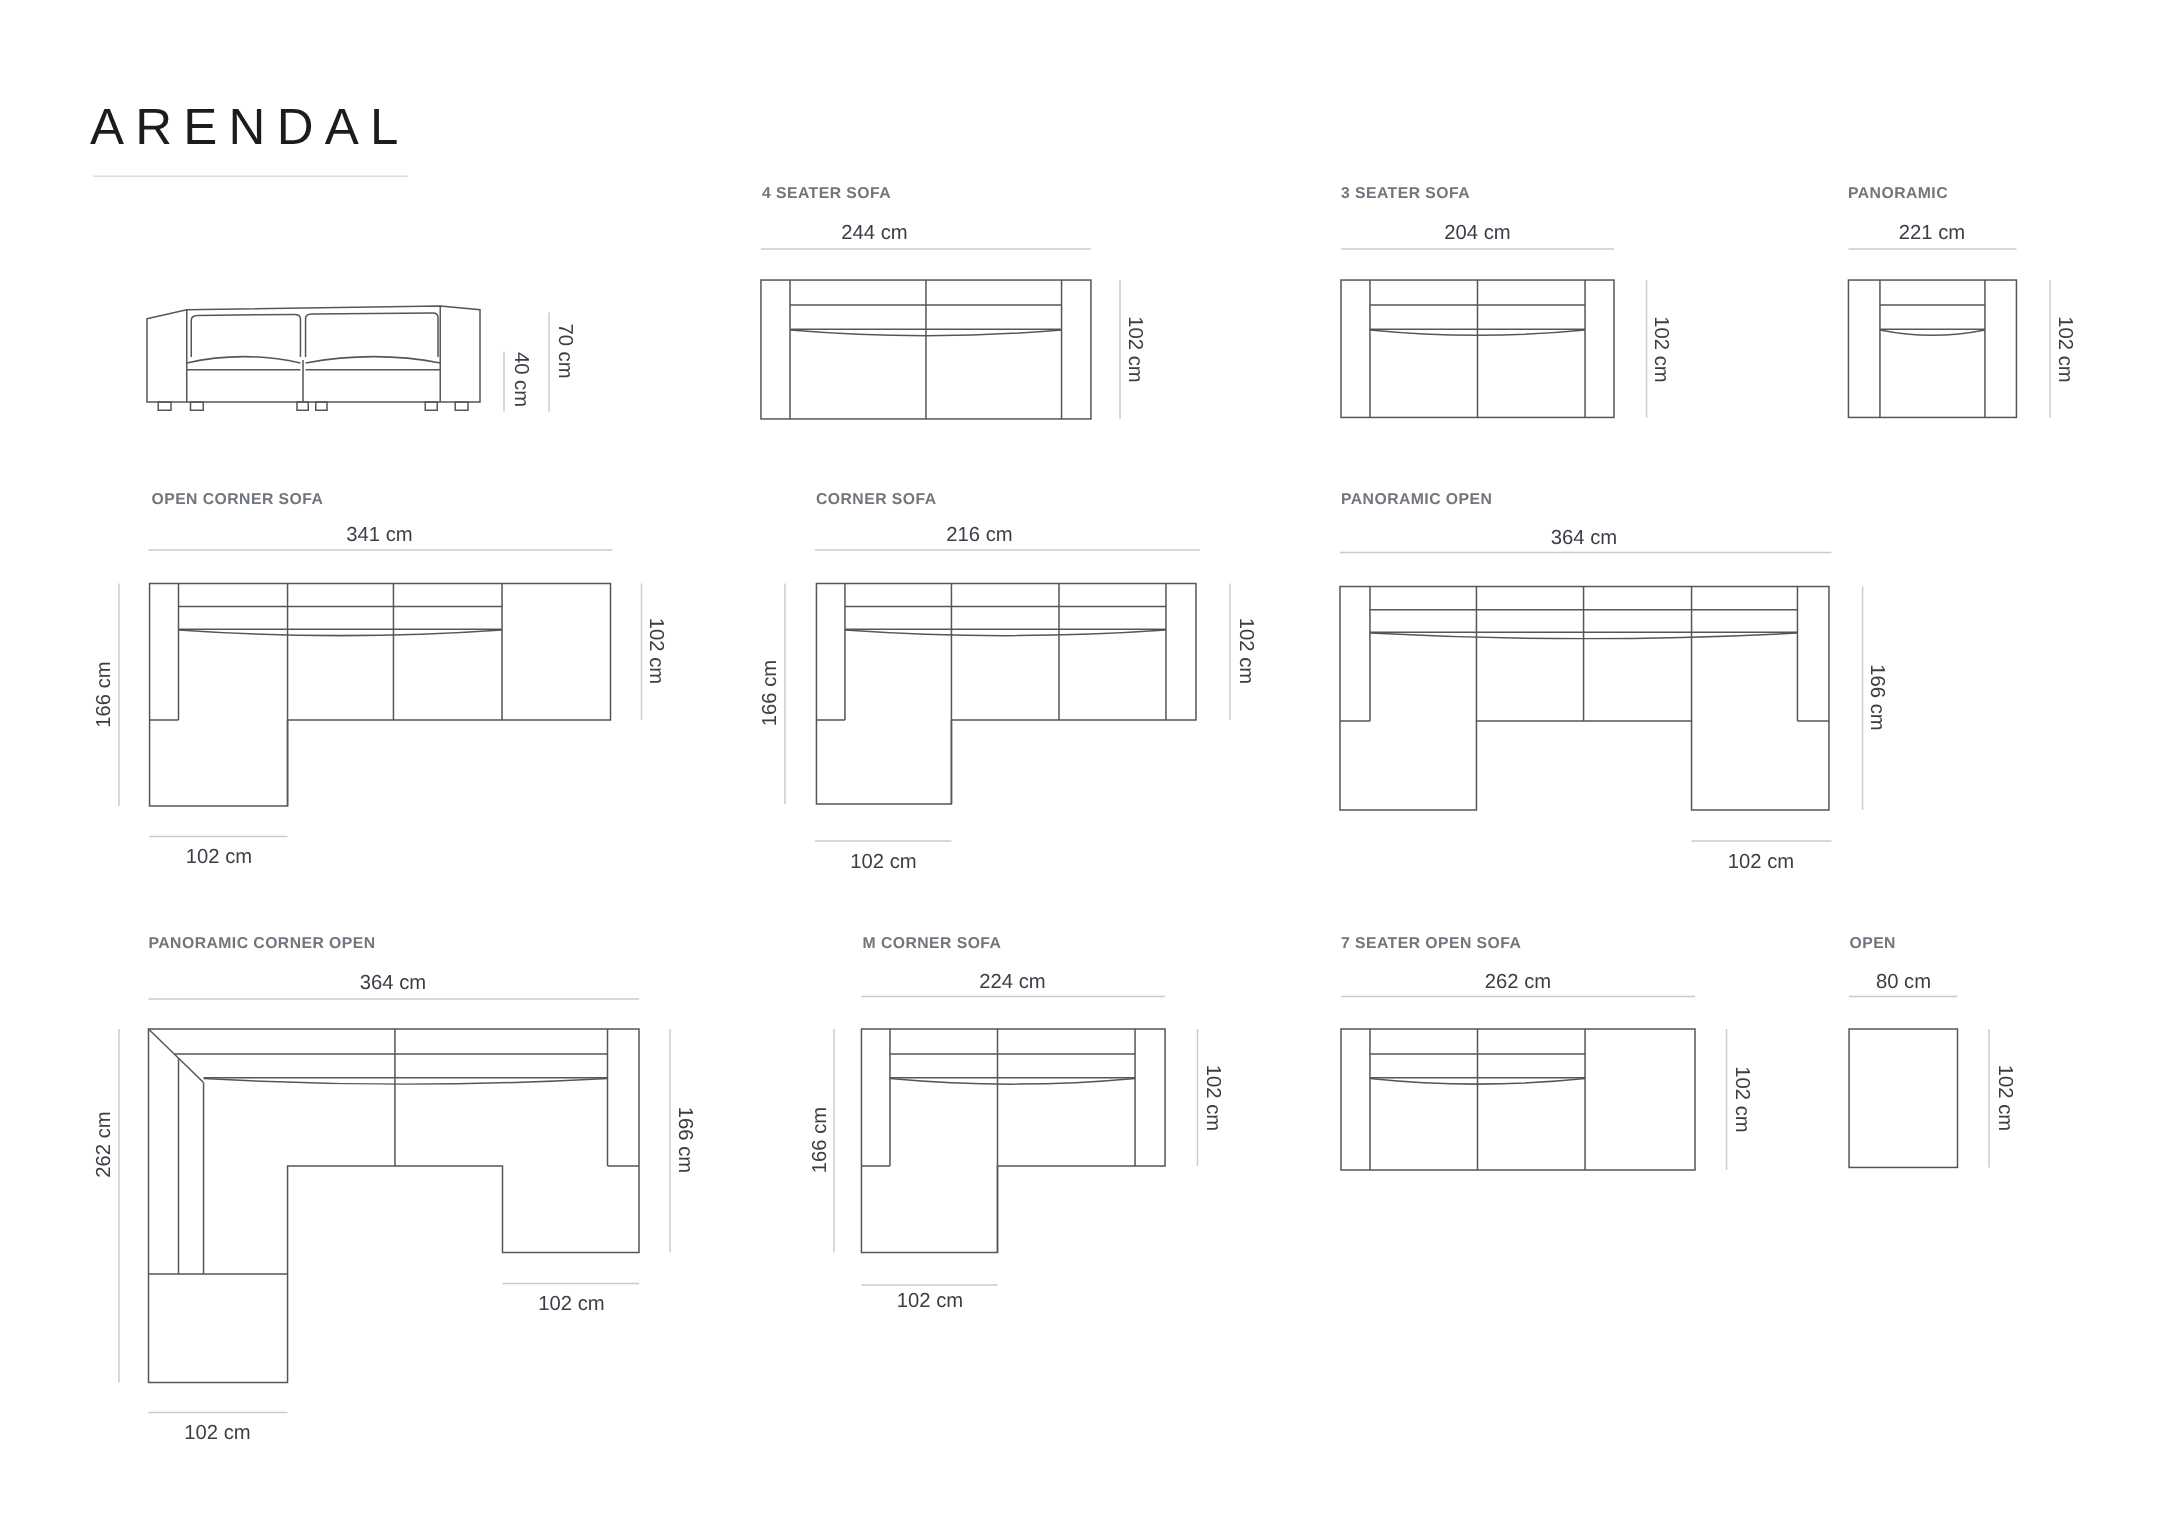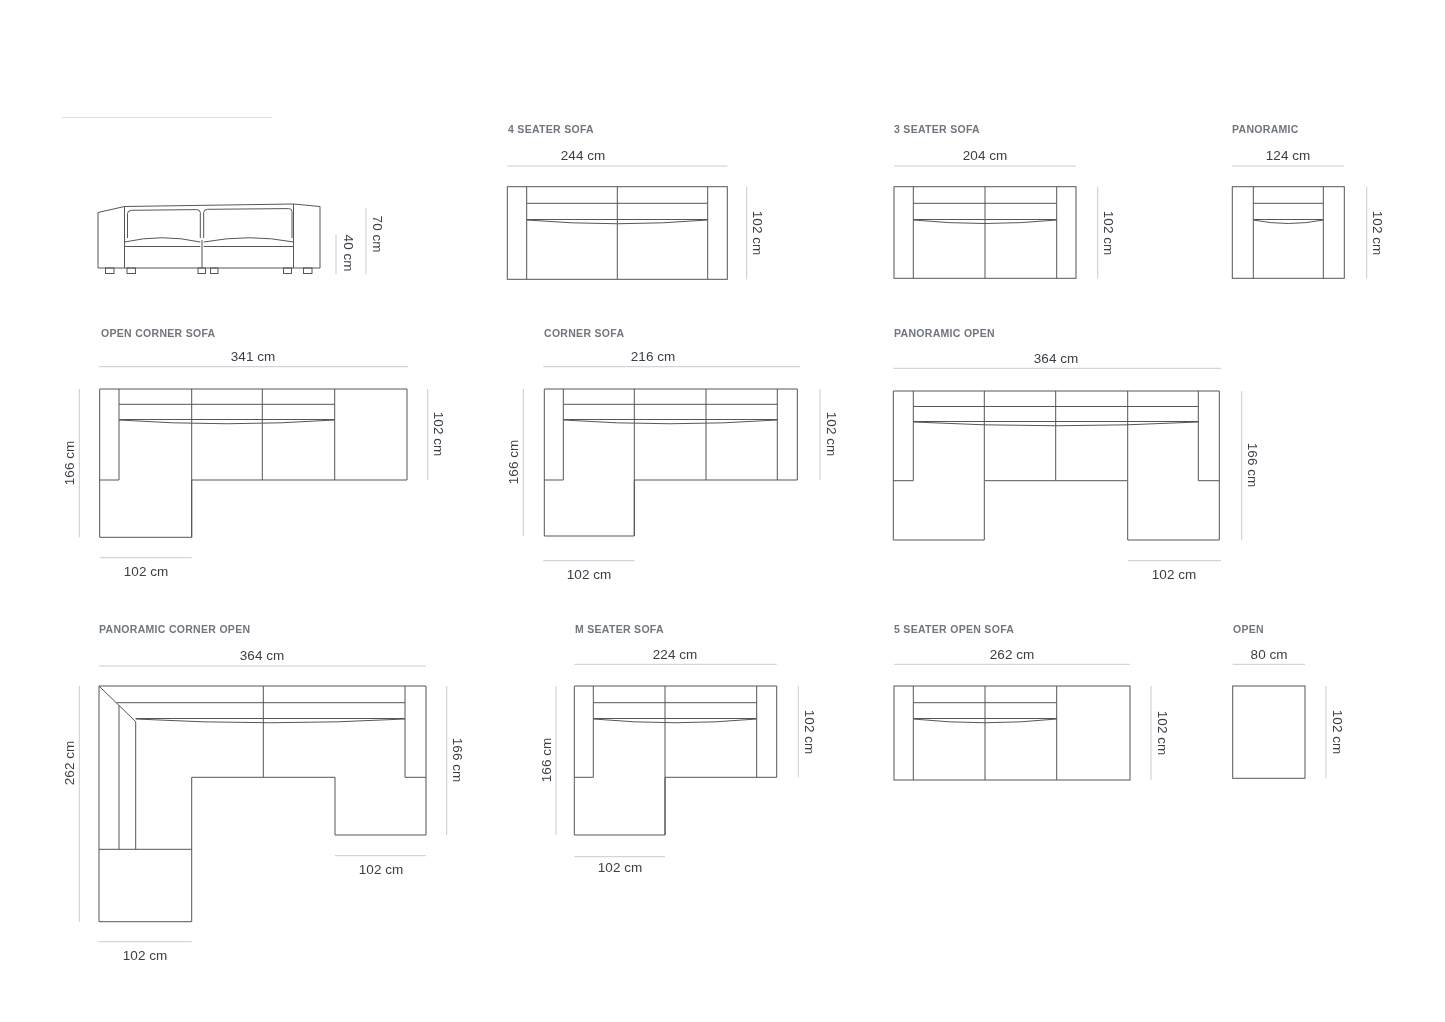--- a/index.html
+++ b/index.html
@@ -19,20 +19,21 @@
   .dlab{position:absolute;font-size:13.5px;color:var(--dimtxt);white-space:nowrap;
         transform:translate(-50%,-50%);}
   .rcw{transform:translate(-50%,-50%) rotate(90deg);}
   .rccw{transform:translate(-50%,-50%) rotate(-90deg);}
 </style>
 </head>
 <body>
 
 <div class="page">
 
+  <div class="brand">ARENDAL</div>
   <div class="brand-rule"></div>
 
   <svg class="linework" width="1445" height="1022" viewBox="0 0 1445 1022">
 
     <g>
       <path class="ln" d="M98 212.5 L124.5 206.5 L293.5 204 L320 206.5 L320 268 L98 268 Z"></path>
       <path class="ln" d="M124.5 206.5 V268 M293.5 204 V268"></path>
       <path class="ln" d="M127.5 238 V213.5 Q127.5 210.5 131.5 210.3 L196.5 209.6 Q200.3 209.6 200.3 212.6 V238"></path>
       <path class="ln" d="M203.7 238 V212.4 Q203.7 209.4 207.7 209.3 L288.5 208.6 Q292 208.6 292 211.6 V238"></path>
       <path class="ln" d="M124.5 242 Q162 233.5 200.3 242 M203.7 242 Q250 233.5 293.5 242"></path>
@@ -131,32 +132,32 @@
     </g>
   </svg>
 
   <span class="sec" style="left:508px;top:123px">4 SEATER SOFA</span>
   <span class="sec" style="left:894px;top:123px">3 SEATER SOFA</span>
   <span class="sec" style="left:1232px;top:123px">PANORAMIC</span>
   <span class="sec" style="left:101px;top:327px">OPEN CORNER SOFA</span>
   <span class="sec" style="left:544px;top:327px">CORNER SOFA</span>
   <span class="sec" style="left:894px;top:327px">PANORAMIC OPEN</span>
   <span class="sec" style="left:99px;top:623px">PANORAMIC CORNER OPEN</span>
-  <span class="sec" style="left:575px;top:623px">M SEATER SOFA</span>
-  <span class="sec" style="left:894px;top:623px">5 SEATER OPEN SOFA</span>
+  <span class="sec" style="left:575px;top:623px">M CORNER SOFA</span>
+  <span class="sec" style="left:894px;top:623px">7 SEATER OPEN SOFA</span>
   <span class="sec" style="left:1233px;top:623px">OPEN</span>
 
   <span class="dlab rcw" style="left:348px;top:253px">40 cm</span>
   <span class="dlab rcw" style="left:377px;top:234px">70 cm</span>
 
   <span class="dlab" style="left:583px;top:155px">244 cm</span>
   <span class="dlab rcw" style="left:757px;top:233px">102 cm</span>
   <span class="dlab" style="left:985px;top:155px">204 cm</span>
   <span class="dlab rcw" style="left:1108px;top:233px">102 cm</span>
-  <span class="dlab" style="left:1288px;top:155px">124 cm</span>
+  <span class="dlab" style="left:1288px;top:155px">221 cm</span>
   <span class="dlab rcw" style="left:1377px;top:233px">102 cm</span>
 
   <span class="dlab" style="left:253px;top:356px">341 cm</span>
   <span class="dlab rccw" style="left:69px;top:463px">166 cm</span>
   <span class="dlab rcw" style="left:438px;top:434px">102 cm</span>
   <span class="dlab" style="left:146px;top:571px">102 cm</span>
 
   <span class="dlab" style="left:653px;top:356px">216 cm</span>
   <span class="dlab rccw" style="left:513px;top:462px">166 cm</span>
   <span class="dlab rcw" style="left:831px;top:434px">102 cm</span>

